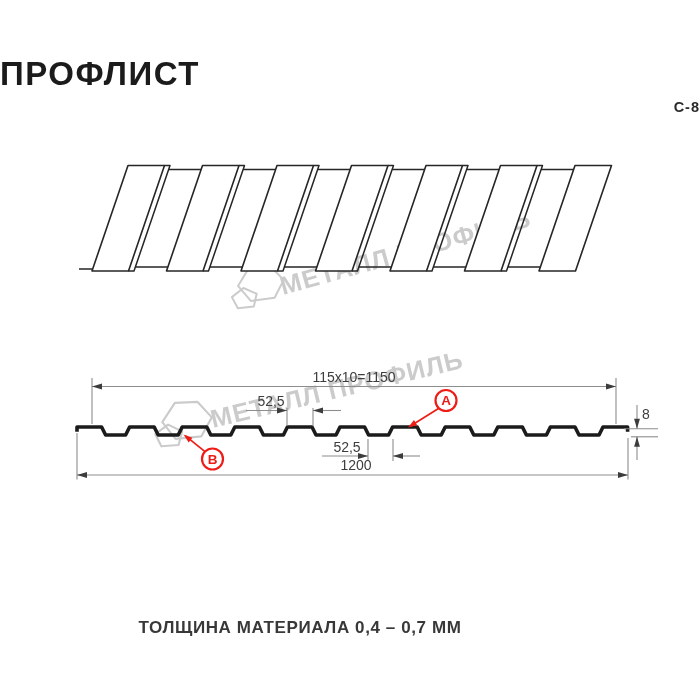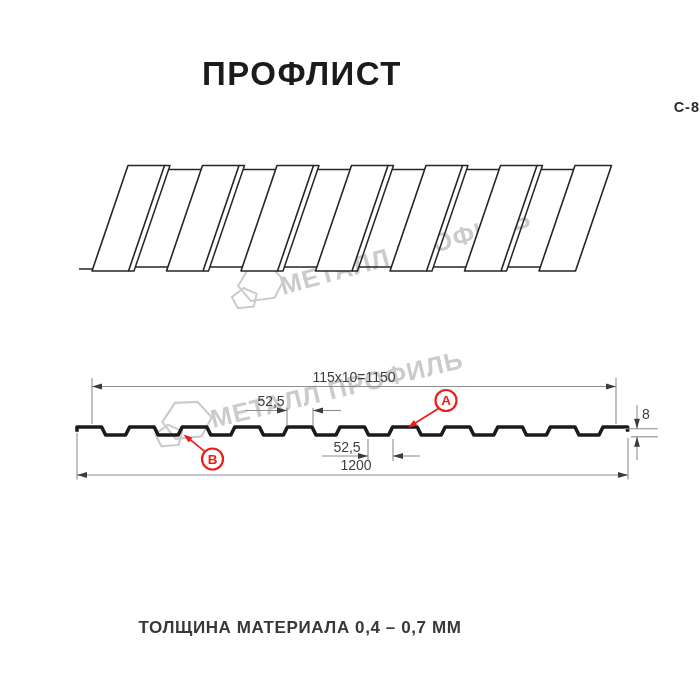--- a/index.html
+++ b/index.html
@@ -1,21 +1,21 @@
 <!DOCTYPE html>
 <html><head>
 <meta charset="utf-8">
 <style>
   html,body{margin:0;padding:0;background:#ffffff;}
   .canvas{
     position:relative;width:700px;height:700px;background:#ffffff;overflow:hidden;
     font-family:"Liberation Sans","DejaVu Sans",sans-serif;
   }
   .title{
-    position:absolute;top:55px;left:0;width:604px;text-align:center;margin:0;
+    position:absolute;top:55px;left:0;width:604px;text-align:left;margin:0;
     font-size:33px;font-weight:800;letter-spacing:1.5px;color:#1b1b1b;
   }
   .subtitle{
     position:absolute;top:99px;left:0;width:700px;text-align:right;
     font-size:14.5px;font-weight:700;letter-spacing:1px;color:#2a2a2a;
   }
   .footer-caption{
     position:absolute;top:618px;left:0;width:600px;text-align:center;
     font-size:17px;font-weight:700;letter-spacing:0.6px;color:#383838;
   }

